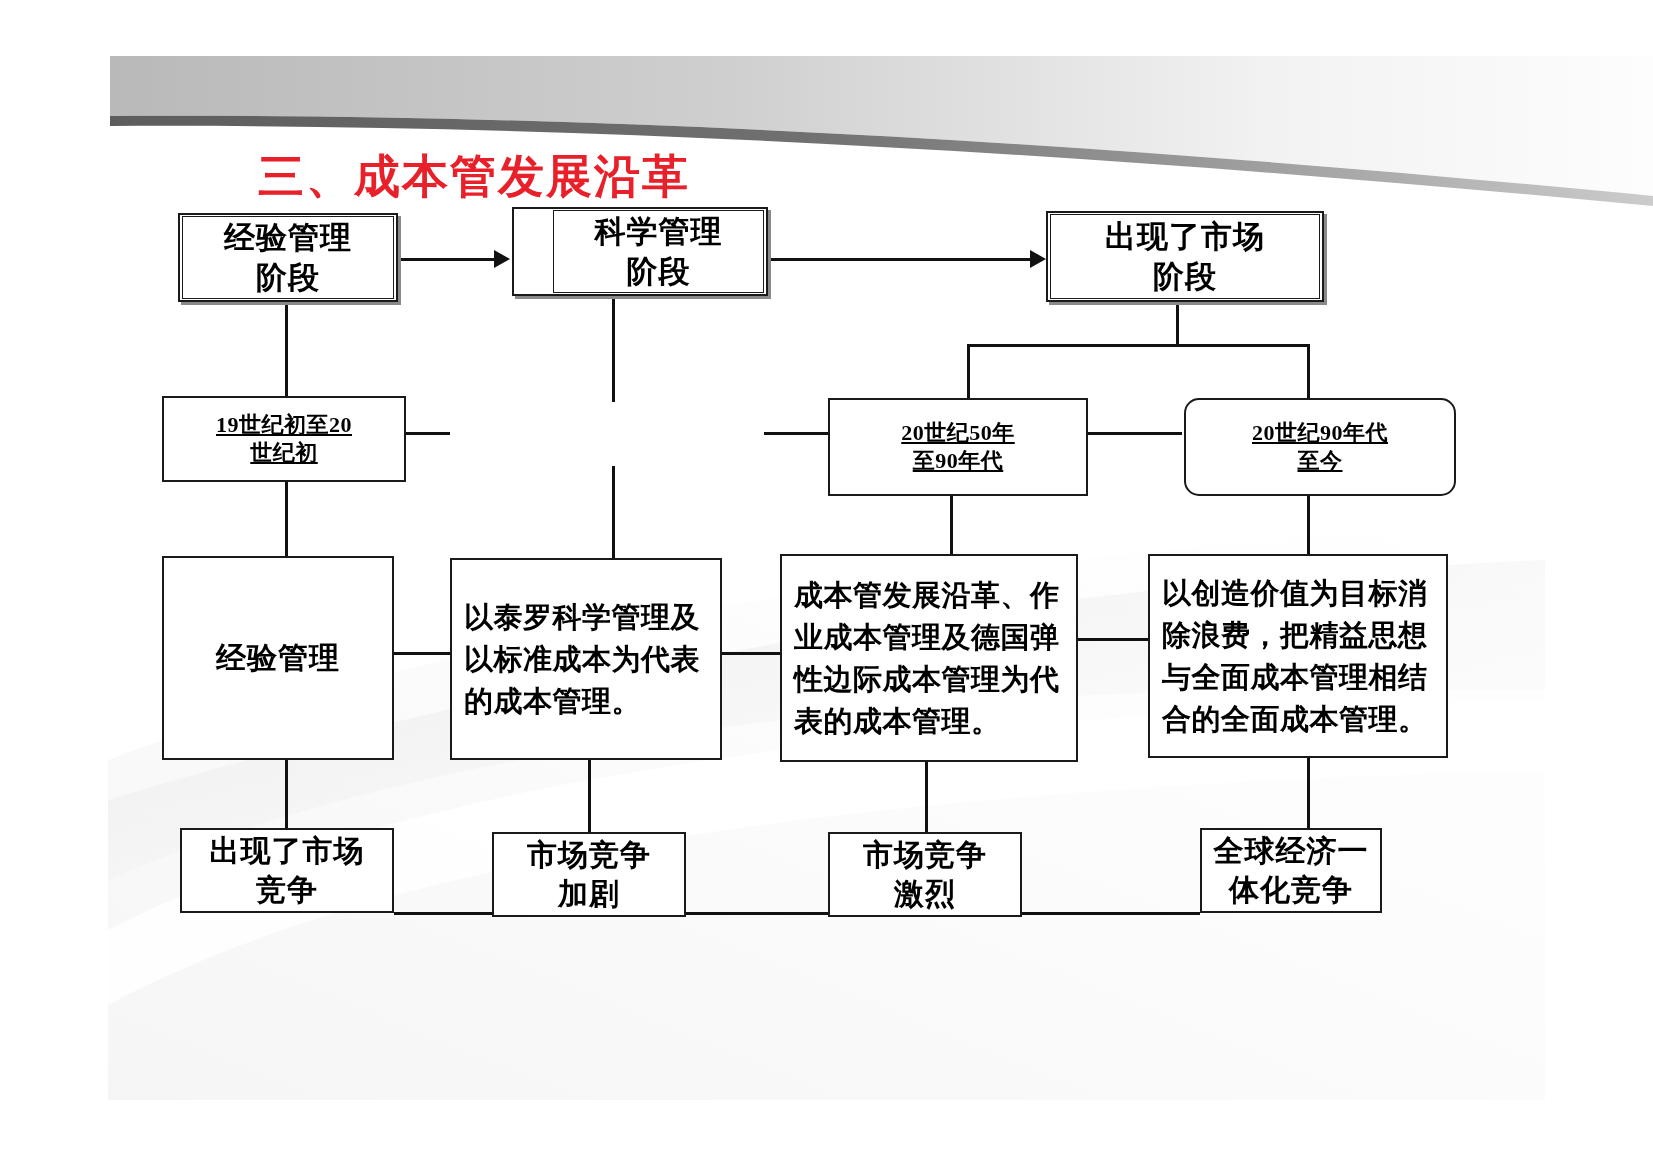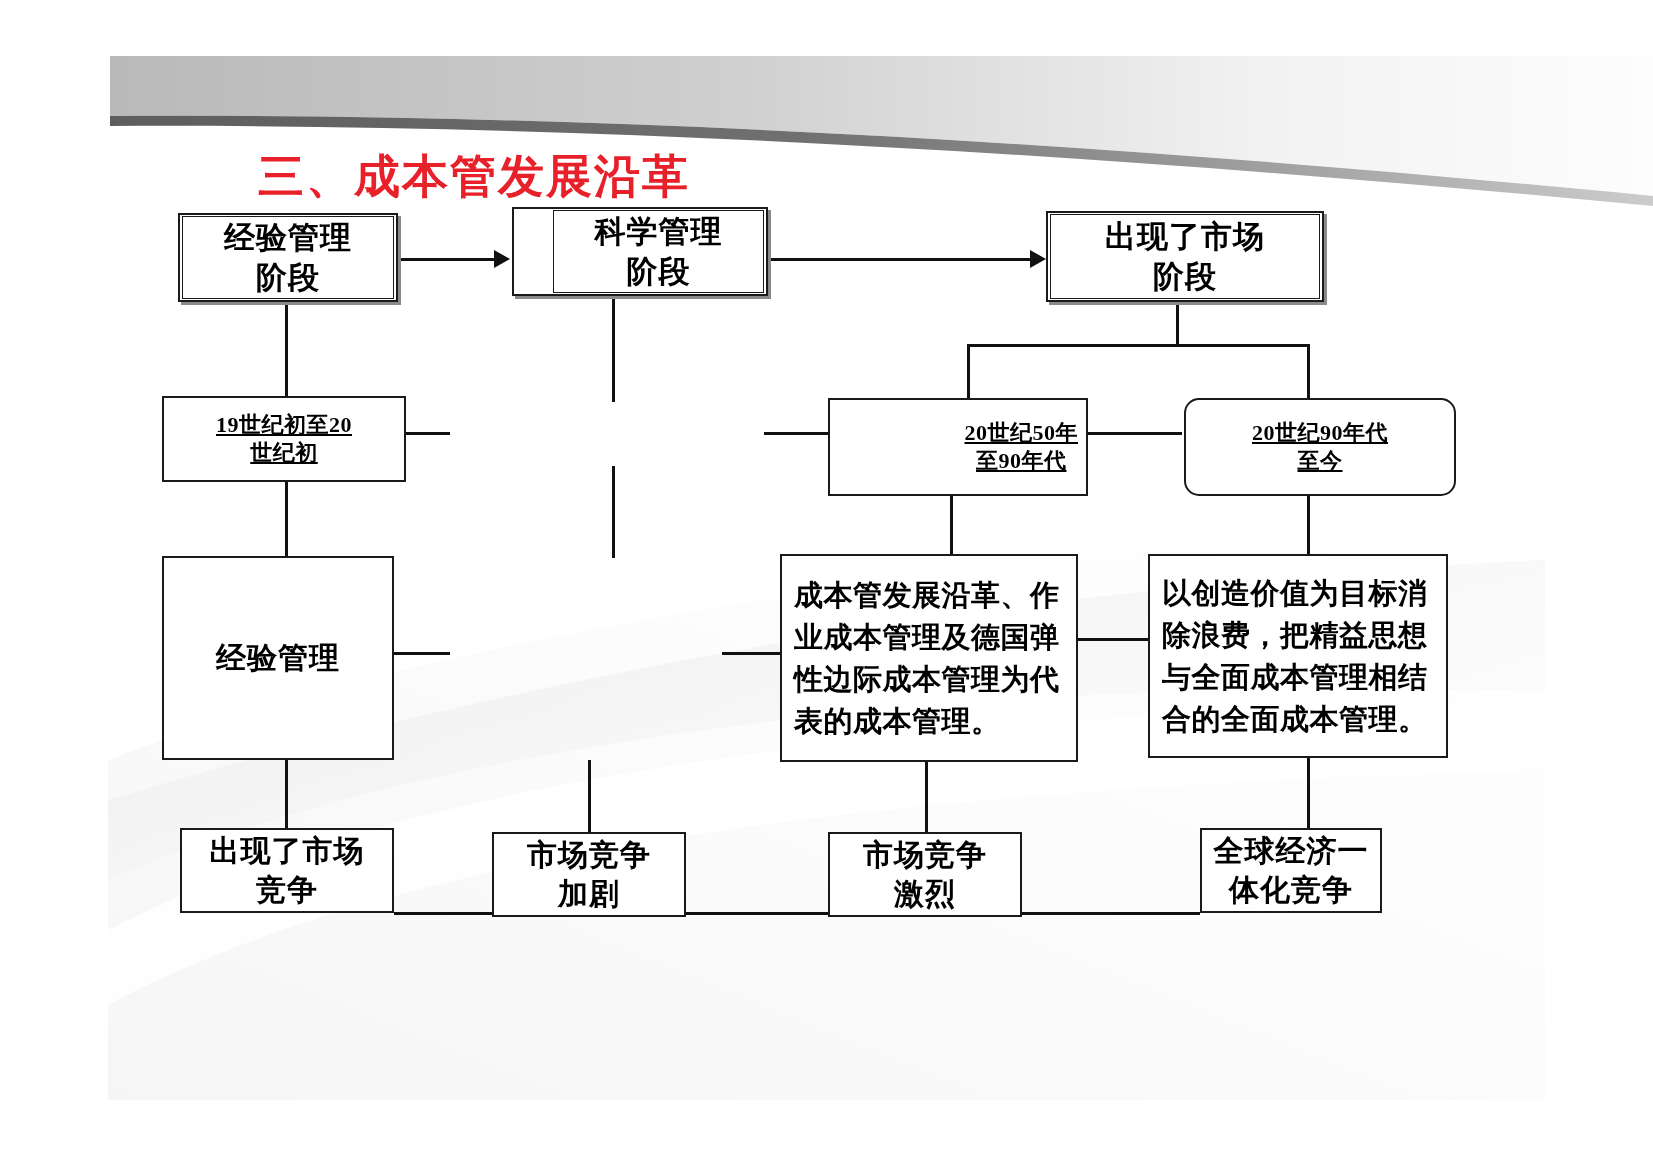--- a/index.html
+++ b/index.html
@@ -211,38 +211,41 @@
   </div>
 
   <div class="node era" style="left:162px; top:396px; width:244px; height:86px;">
     <div class="body">
       <span>19世纪初至20</span><br>
       <span>世纪初</span>
     </div>
   </div>
 
 
-  <div class="node era" style="left:828px; top:398px; width:260px; height:98px;justify-content:flex-end;">
+  <div class="node era" style="left:828px; top:398px; width:260px; height:98px;">
     <div class="body">
       <span>20世纪50年</span><br>
       <span>至90年代</span>
     </div>
   </div>
 
   <div class="node era" style="left:1184px; top:398px; width:272px; height:98px;border-radius:15px;">
     <div class="body">
       <span>20世纪90年代</span><br>
       <span>至今</span>
     </div>
   </div>
 
   <div class="node comp" style="left:162px; top:556px; width:232px; height:204px;">
     <div class="body">经验管理</div>
   </div>
 
+  <div class="node desc" style="left:450px; top:558px; width:272px; height:202px;">
+    <div class="txt">以泰罗科学管理及以标准成本为代表的成本管理。</div>
+  </div>
 
   <div class="node desc" style="left:780px; top:554px; width:298px; height:208px;">
     <div class="txt">成本管发展沿革、作业成本管理及德国弹性边际成本管理为代表的成本管理。</div>
   </div>
 
   <div class="node desc" style="left:1148px; top:554px; width:300px; height:204px;">
     <div class="txt">以创造价值为目标消除浪费，把精益思想与全面成本管理相结合的全面成本管理。</div>
   </div>
 
   <div class="node comp" style="left:180px; top:828px; width:214px; height:85px;">

